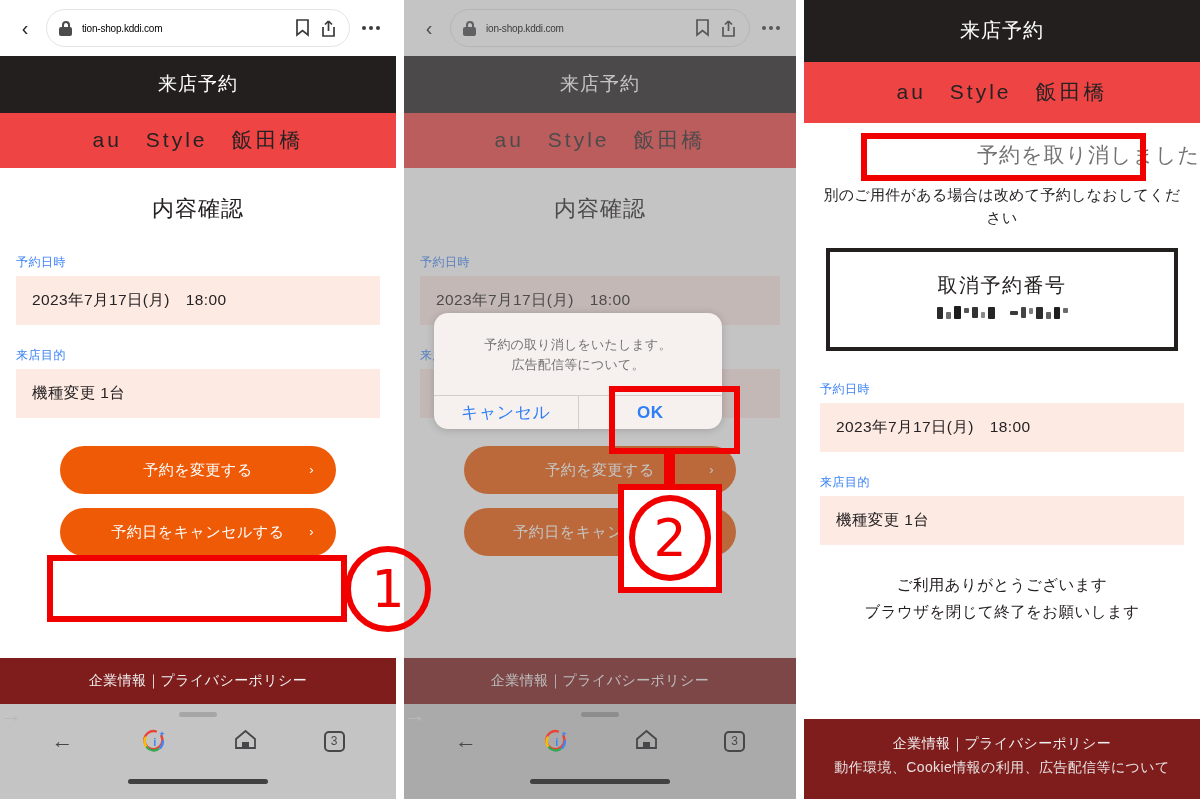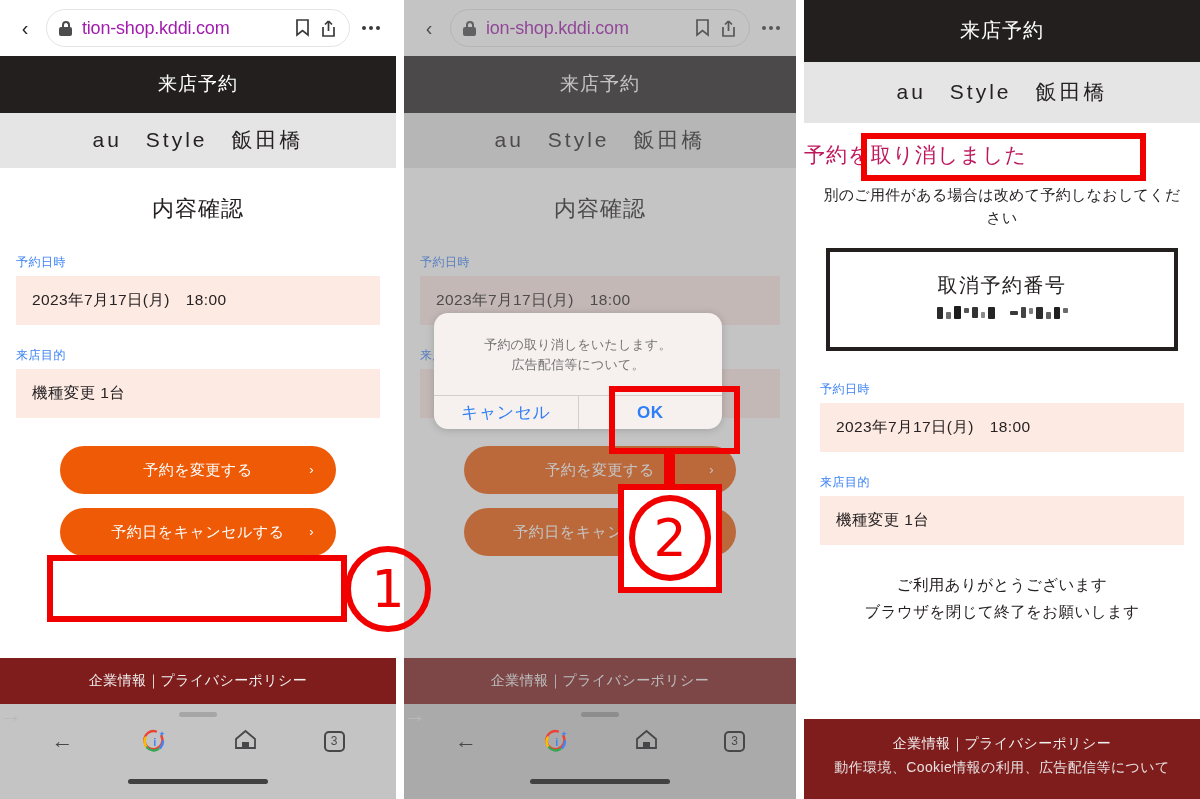--- a/index.html
+++ b/index.html
@@ -38,38 +38,38 @@
   .lock .shackle {
     position:absolute; left: 2.5px; top: 0; width: 8px; height: 7px;
     border: 2px solid #4c4c4f; border-bottom: none;
     border-radius: 5px 5px 0 0;
   }
   .lock .body {
     position:absolute; left: 0; bottom: 0; width: 13px; height: 9px;
     background: #4c4c4f; border-radius: 2px;
   }
   .url {
-    flex: 1 1 auto; font-size: 18px; color: #a21caf;
+    flex: 1 1 auto; font-size: 10px; color: #000000;
     white-space: nowrap; overflow: hidden; letter-spacing: -0.2px;
   }
   .bookmark-icon { width: 15px; height: 18px; flex:0 0 15px; }
   .share-icon { width: 17px; height: 19px; flex:0 0 17px; }
   .chrome-menu {
     width: 34px; flex:0 0 34px; display:flex; align-items:center;
     justify-content:center; gap: 3px;
   }
   .chrome-menu i { width: 4px; height:4px; border-radius:50%; background:#3a3a3c; display:block; }
 
   
   .site-head {
     background: #231f1f; color: #fff; text-align:center;
     font-size: 19px; letter-spacing: 1px; padding: 15px 0 16px;
   }
   .store-band {
-    background: #e5e5e5; color: #262223; text-align:center;
+    background: #ef4444; color: #262223; text-align:center;
     font-size: 21px; letter-spacing: 3px; padding: 13px 0 14px;
   }
   .page-title {
     text-align:center; font-size: 22px; color: #242021;
     padding: 26px 0 30px; letter-spacing: 1px;
   }
 
   
   .field-wrap { padding: 0 16px; }
   .field-label { font-size: 12px; color: #3b82f6; margin-bottom: 5px; letter-spacing: .5px; }
@@ -177,21 +177,21 @@
 
   .notice {
     text-align:center; font-size: 15px; color: #262223;
     padding: 14px 18px 0; line-height: 1.55; letter-spacing: .3px;
   }
   .thanks {
     text-align:center; font-size: 15.5px; color: #262223;
     padding: 26px 10px 0; line-height: 1.75; letter-spacing: .4px;
   }
   .t3-title {
-    text-align:left; font-size: 21px; color:#be185d;
+    text-align:right; font-size: 21px; color:#737373;
     padding: 18px 0 0; letter-spacing: 1px;
   }
 </style>
 </head>
 <body>
 
 <div class="stage">
 
   <div class="panel" id="panel1">
 

